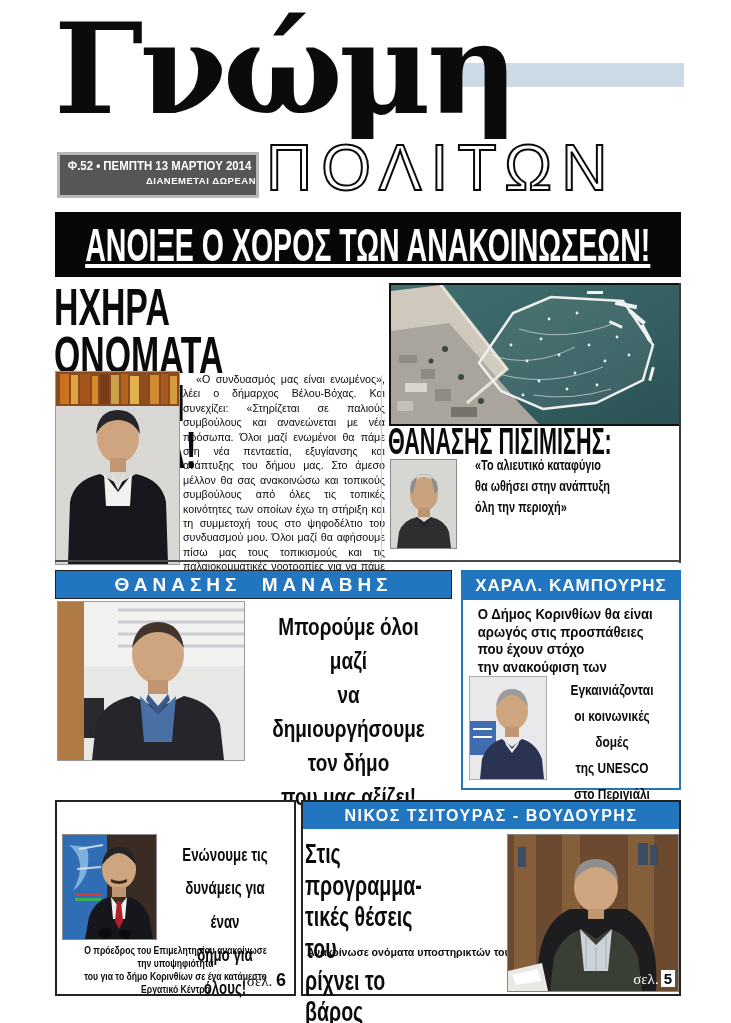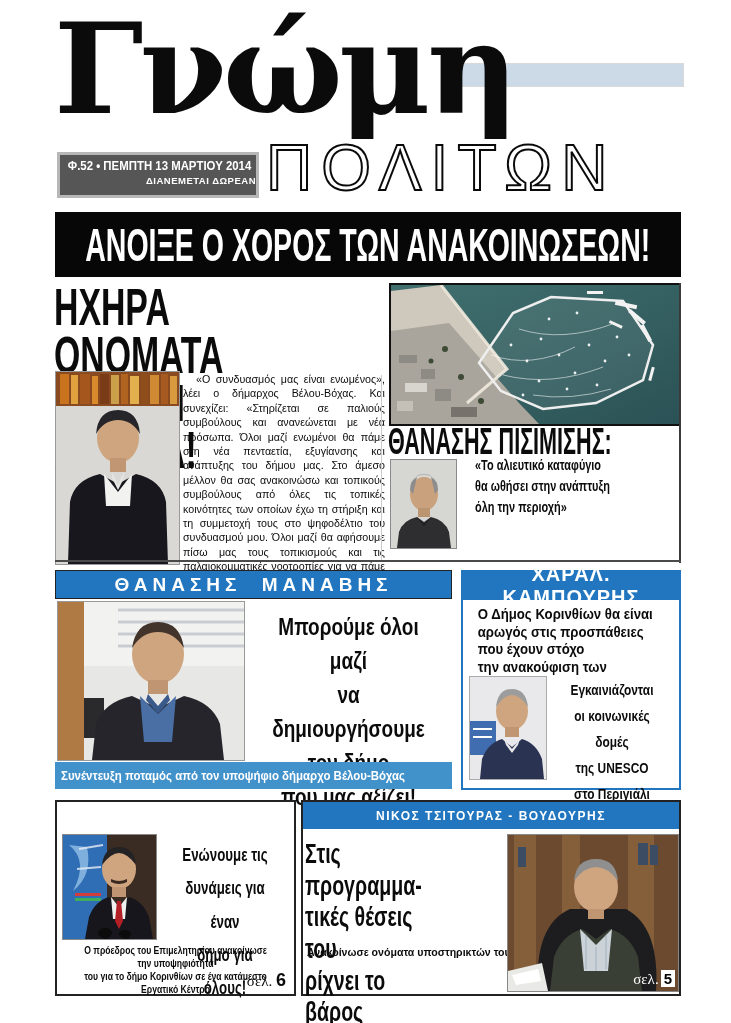--- a/index.html
+++ b/index.html
@@ -22,21 +22,21 @@
   .infotxt{text-align:center;padding:5px 2px 6px 2px;}
   .info1{font-size:11.5px;font-weight:bold;letter-spacing:.2px;}
   .info2{font-size:13px;font-weight:bold;margin-top:3px;}
   .datebox{left:57px;top:152px;width:196px;height:40px;background:#565656;
            border:3px solid #b7b7b7;color:#fff;text-align:right;z-index:6;}
   .date1{font-size:12px;font-weight:bold;margin-top:4px;white-space:nowrap;}
   .date2{font-size:9.5px;font-weight:bold;margin-top:2px;letter-spacing:.5px;}
 
   
   .banner{left:55px;top:212px;width:626px;height:65px;background:#070707;color:#fff;
-          display:flex;align-items:center;justify-content:center;}
+          display:flex;align-items:center;justify-content:center;text-decoration:underline;}
   .banner-text{font-size:46px;font-weight:bold;white-space:nowrap;--sx:.62;letter-spacing:0px;}
 
   
   .lead-head{left:54px;top:284px;width:340px;font-size:52px;font-weight:bold;
              line-height:.92;--sx:.65;}
   .lead-body{left:183px;top:372px;width:202px;font-size:10.7px;line-height:1.345;
              text-align:justify;text-indent:13px;}
   .vrule-light{left:381px;top:375px;width:1px;height:185px;background:#cccccc;}
   .harbor{left:389px;top:283px;width:288px;height:139px;border:2px solid #111;}
   .pisim-name{left:388px;top:424px;width:293px;font-size:36px;font-weight:bold;
@@ -61,21 +61,21 @@
   .manavis-foot{position:absolute;left:0;top:192px;width:100%;height:27px;background:#4191cb;
                 color:#fff;display:flex;align-items:center;padding:0 6px;box-sizing:border-box;}
   .manavis-foot-text{font-size:13.5px;font-weight:bold;white-space:nowrap;--sx:.85;}
   .pageref{margin-left:auto;font-family:"Liberation Serif","DejaVu Serif",serif;
            font-size:14px;white-space:nowrap;}
   .pageref b{font-family:"Liberation Sans",sans-serif;font-size:16px;}
 
   
   .kamp-box{left:461px;top:570px;width:220px;height:220px;border:2px solid #2176bf;
             box-sizing:border-box;background:#fff;}
-  .kamp-head{position:absolute;left:0;top:0;width:100%;height:28px;font-size:20px;letter-spacing:1px;}
+  .kamp-head{position:absolute;left:0;top:0;width:100%;height:28px;font-size:17px;letter-spacing:1px;}
   .kamp-intro{position:absolute;left:2px;top:33px;width:212px;text-align:left;
               font-weight:bold;font-size:15px;line-height:1.18;--sx:.88;}
   .kamp-photo{left:6px;top:104px;width:76px;height:102px;border:1px solid #aaa;}
   .kamp-note{position:absolute;left:84px;top:106px;width:130px;text-align:center;
              font-weight:bold;font-size:14px;line-height:1.85;--sx:.85;}
   .kamp-ref{position:absolute;left:84px;top:196px;width:130px;text-align:center;
             font-weight:bold;font-size:14px;margin-top:48px;}
 
   
   .nano-box{left:55px;top:800px;width:241px;height:196px;border:2px solid #222;
@@ -85,21 +85,21 @@
   .nano-headline{position:absolute;left:98px;top:36px;width:140px;text-align:center;
                  font-weight:bold;font-size:19px;line-height:1.75;--sx:.70;}
   .nano-sub{position:absolute;left:3px;top:142px;width:231px;text-align:center;
             font-weight:bold;font-size:10.5px;line-height:1.25;--sx:.82;}
   .nano-ref{position:absolute;right:8px;top:168px;font-family:"Liberation Serif",serif;
             font-size:15px;}
   .nano-ref b{font-family:"Liberation Sans",sans-serif;font-size:18px;}
 
   .tsit-box{left:301px;top:800px;width:380px;height:196px;border:2px solid #222;
             box-sizing:border-box;background:#fff;}
-  .tsit-head{position:absolute;left:0;top:0;width:100%;height:27px;font-size:12px;letter-spacing:1.5px;}
+  .tsit-head{position:absolute;left:0;top:0;width:100%;height:27px;font-size:16px;letter-spacing:1.5px;}
   .tsit-headline{position:absolute;left:2px;top:36px;width:200px;text-align:left;
                  font-weight:bold;font-size:28px;line-height:1.13;--sx:.70;white-space:pre-line;}
   .tsit-sub{position:absolute;left:4px;top:144px;width:200px;font-weight:bold;
             font-size:11.5px;--sx:.92;white-space:nowrap;}
   .tsit-photo{left:204px;top:32px;width:170px;height:156px;border:1px solid #888;}
   .tsit-ref{position:absolute;right:3px;bottom:3px;color:#fff;
             font-family:"Liberation Serif",serif;font-size:15px;margin-top:34px;}
   .tsit-ref b{font-family:"Liberation Sans",sans-serif;color:#000;background:#fff;
               padding:0 3px;font-size:15px;margin-left:2px;}
 </style>
@@ -257,24 +257,20 @@
         <rect x="90" y="78" width="20" height="14" fill="#bf9671"></rect>
         <path d="M34,158 L38,122 Q46,100 74,94 L100,106 L126,94 Q154,100 162,122 L166,158 Z" fill="#26252c"></path>
         <path d="M82,94 L100,112 L118,94 L114,140 L86,140 Z" fill="#4a6fa5"></path>
         <path d="M90,92 L100,104 L110,92 L112,98 L100,112 L88,98 Z" fill="#3a5a8c"></path>
       </svg>
     </div>
     <div class="manavis-headline"><span class="cond ml">Μπορούμε όλοι μαζί
 να δημιουργήσουμε
 τον δήμο
 που μας αξίζει!</span></div>
-    <div class="manavis-foot">
-      <span class="manavis-foot-text condL">Συνέντευξη ποταμός από τον υποψήφιο δήμαρχο Βέλου-Βόχας</span>
-      <span class="pageref"><span>σελ.</span> <b>4</b></span>
-    </div>
   </div>
 
   <div class="abs kamp-box">
     <div class="bluebar kamp-head">ΧΑΡΑΛ. ΚΑΜΠΟΥΡΗΣ</div>
     <div class="kamp-intro"><span class="cond ml">Ο Δήμος Κορινθίων θα είναι
 αρωγός στις προσπάθειες
 που έχουν στόχο
 την ανακούφιση των δημοτών</span></div>
     <div class="photo kamp-photo">
       <svg viewBox="0 0 76 102" preserveAspectRatio="none">

